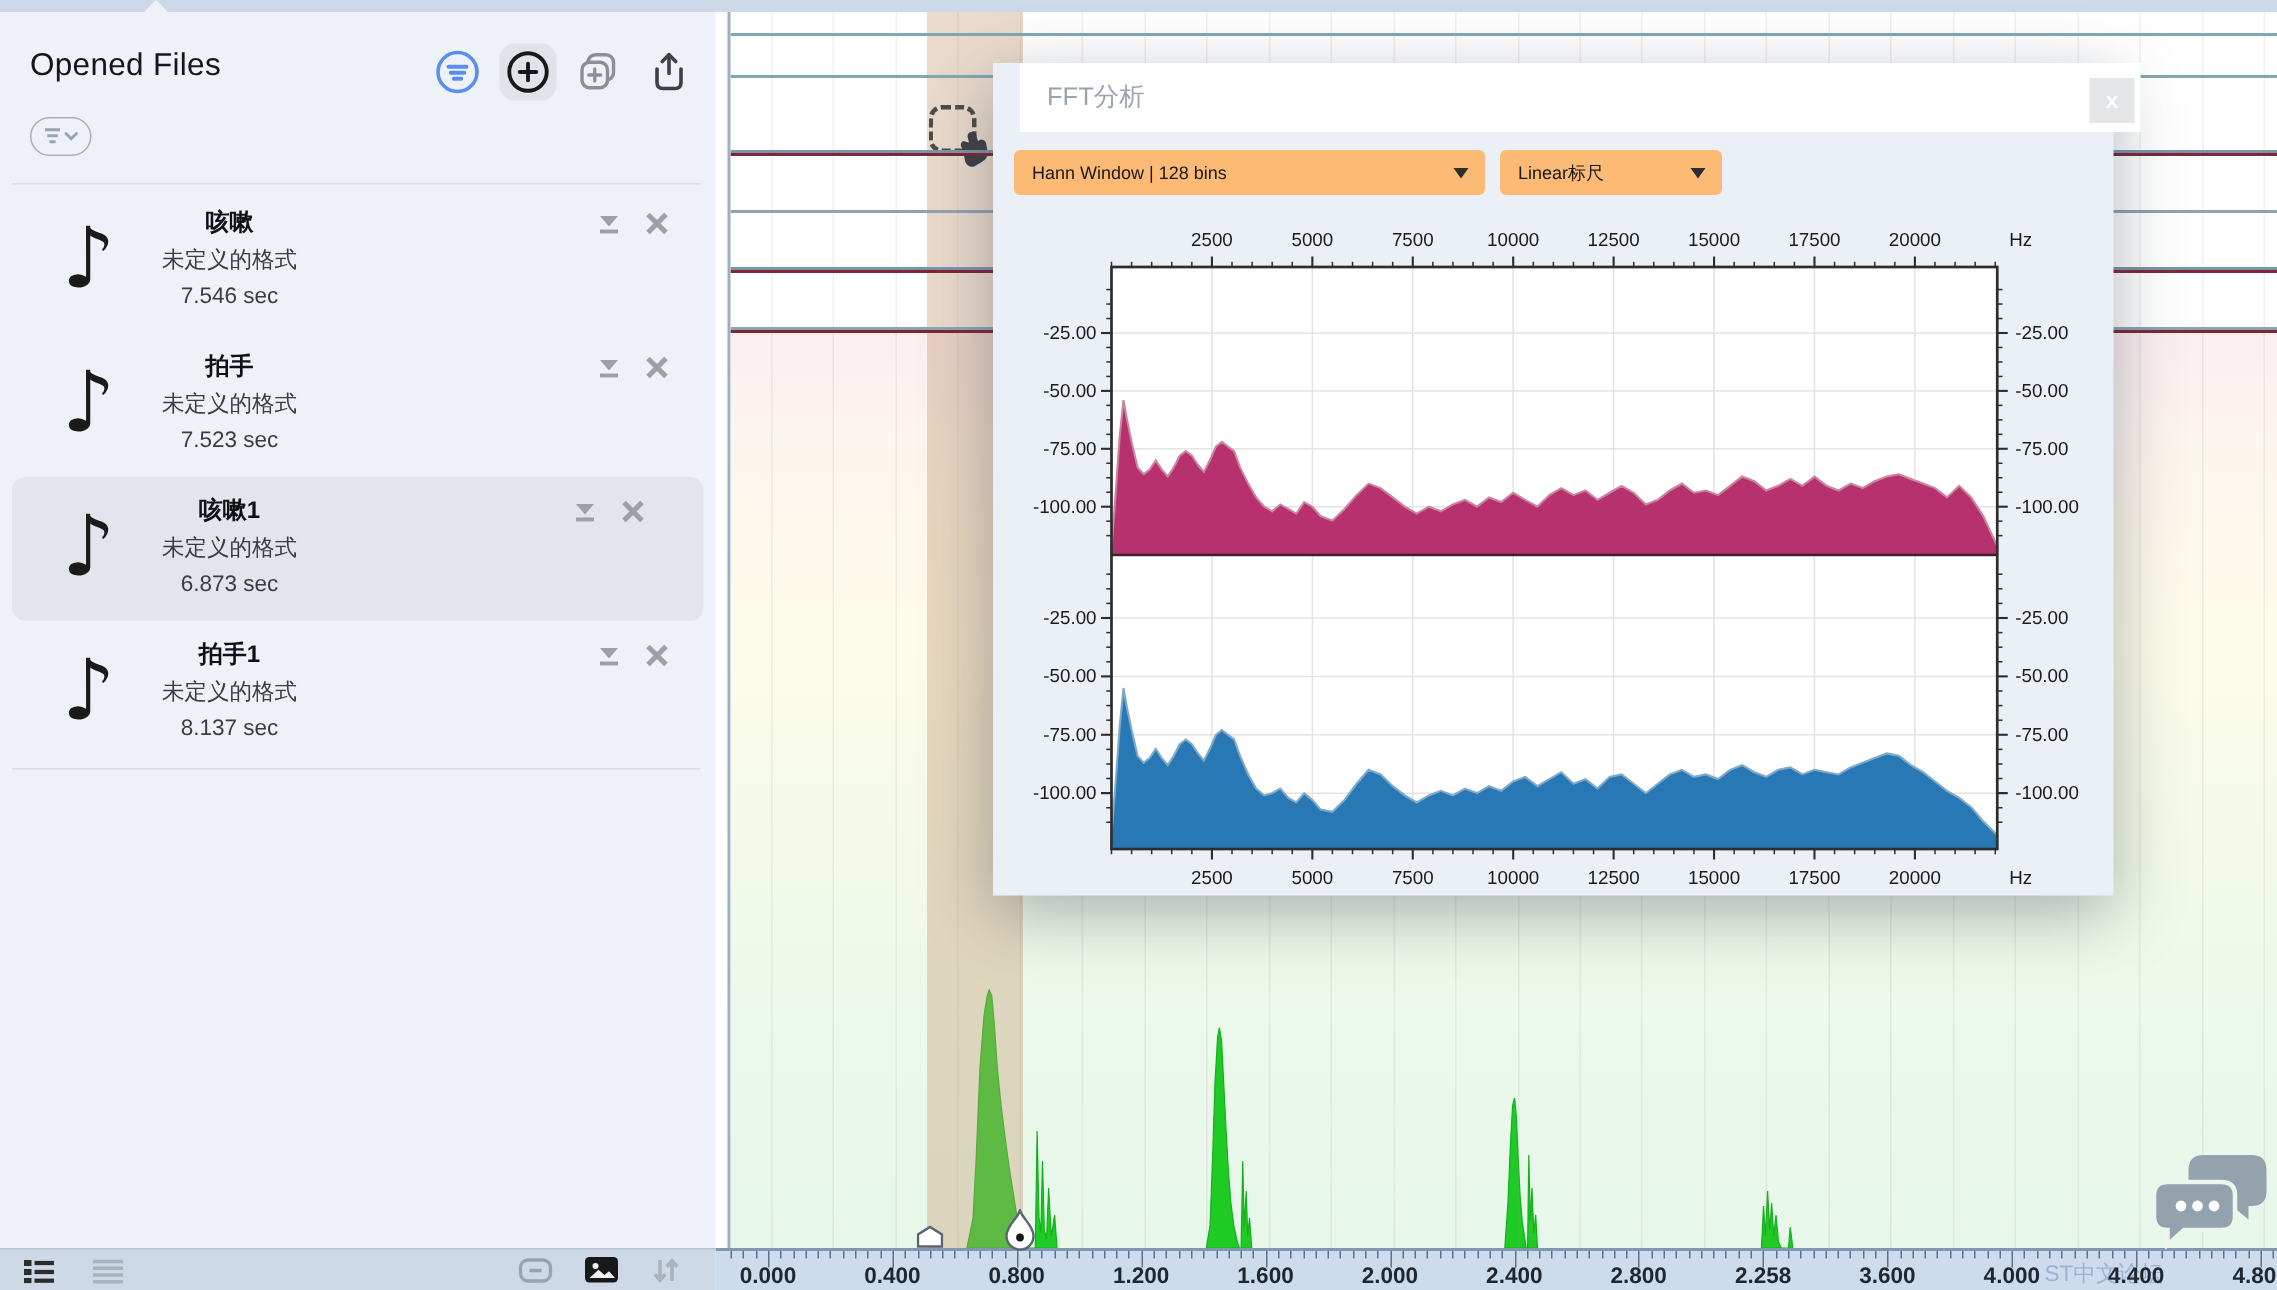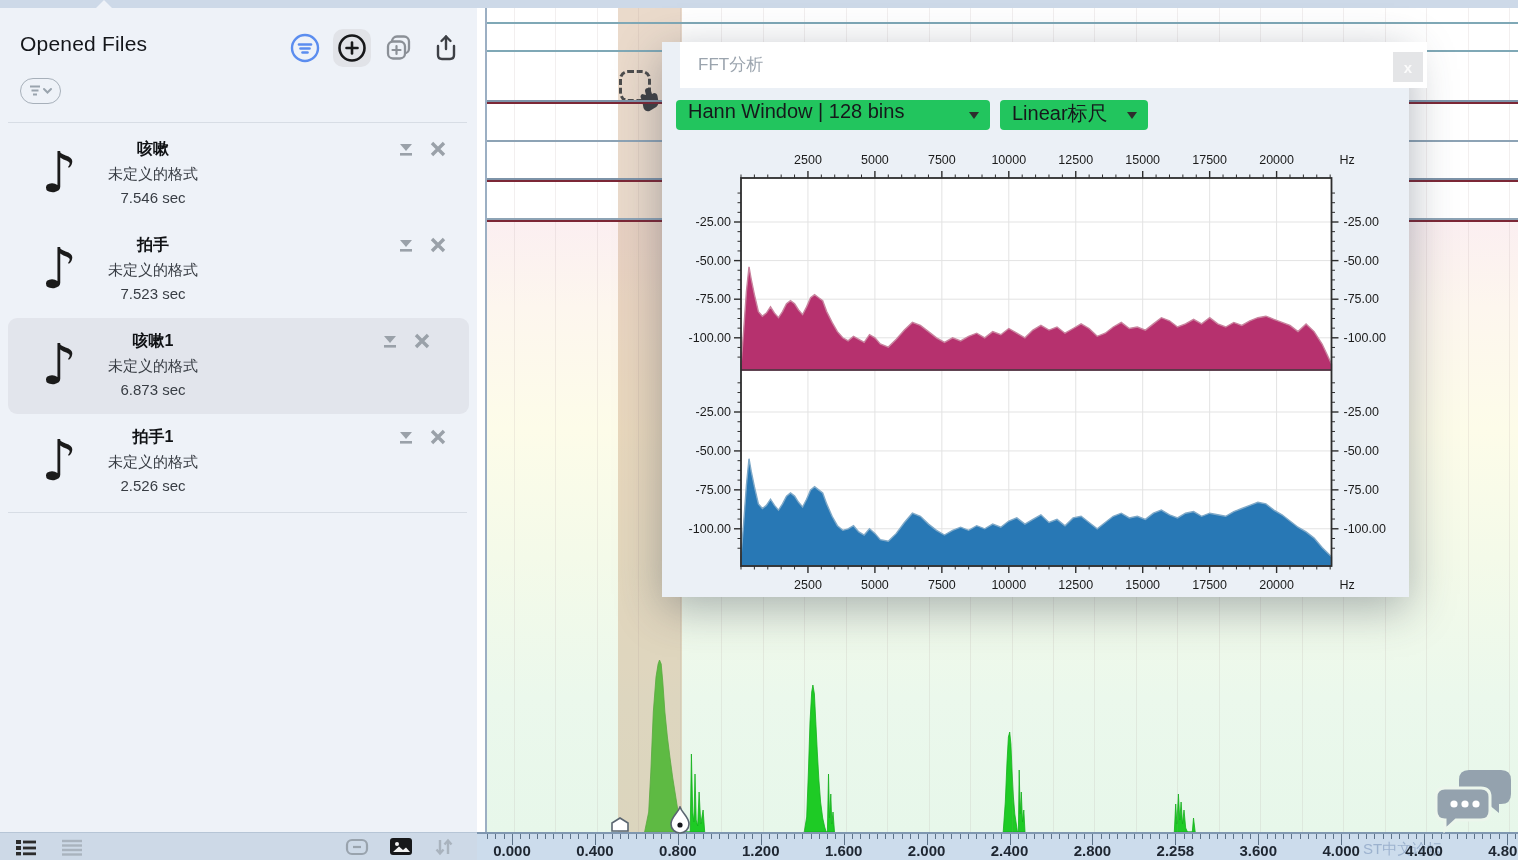--- a/index.html
+++ b/index.html
@@ -59,22 +59,22 @@
   .marker { position:absolute; z-index:7; }
   .chatwidget { position:absolute; left:958px; top:768px; z-index:4; }
 
   
   .dialog { position:absolute; left:662px; top:42px; width:747px; height:555px; background:#ebf0f6;
     box-shadow:0 12px 42px rgba(50,60,80,.38); z-index:10; }
   .dlg-titlebar { position:absolute; left:0; top:0; width:747px; height:46px; background:#ffffff;margin-left:18px; }
   .dlg-title { position:absolute; left:18px; top:11px; font-size:17px; color:#9ba4ae; }
   .dlg-close { position:absolute; right:4px; top:10px; width:30px; height:30px; background:#e4e5e7;
     color:#fbfbfb; font-weight:bold; font-size:15px; display:flex; align-items:center; justify-content:center; }
-  .dropdown { position:absolute; top:58px; height:30px; background:#22c55e; border-radius:4px;
-    font-size:20px; color:#16181b; display:flex; padding-left:12px; }
+  .dropdown { position:absolute; top:58px; height:30px; background:#fdba74; border-radius:4px;
+    font-size:12px; color:#16181b; display:flex; align-items:center; padding-left:12px; }
   .dd-caret { position:absolute; right:11px; top:12px; width:0; height:0;
     border-left:5.5px solid transparent; border-right:5.5px solid transparent; border-top:7px solid #2d2d2d; }
   .fftsvg { position:absolute; left:0; top:0; width:747px; height:555px; }
 </style>
 </head>
 <body>
 
 <div class="topstrip"></div>
 <div class="topnotch"></div>
 
@@ -189,21 +189,21 @@
         </svg>
       </span>
     </div>
   </div>
 
   <div class="file-item">
     <div class="note">♪</div>
     <div class="fi-text">
       <div class="fi-name">拍手1</div>
       <div class="fi-fmt">未定义的格式</div>
-      <div class="fi-dur">2.526 sec</div>
+      <div class="fi-dur">8.137 sec</div>
     </div>
     <div class="fi-actions">
       <span>
         <svg width="20" height="18" viewBox="0 0 20 18">
           <path d="M4 4 L10 11 L16 4 Z" fill="#9aa1a9"></path>
           <rect x="4" y="13" width="12" height="2.6" fill="#9aa1a9"></rect>
         </svg>
       </span>
       <span>
         <svg width="18" height="18" viewBox="0 0 18 18">

